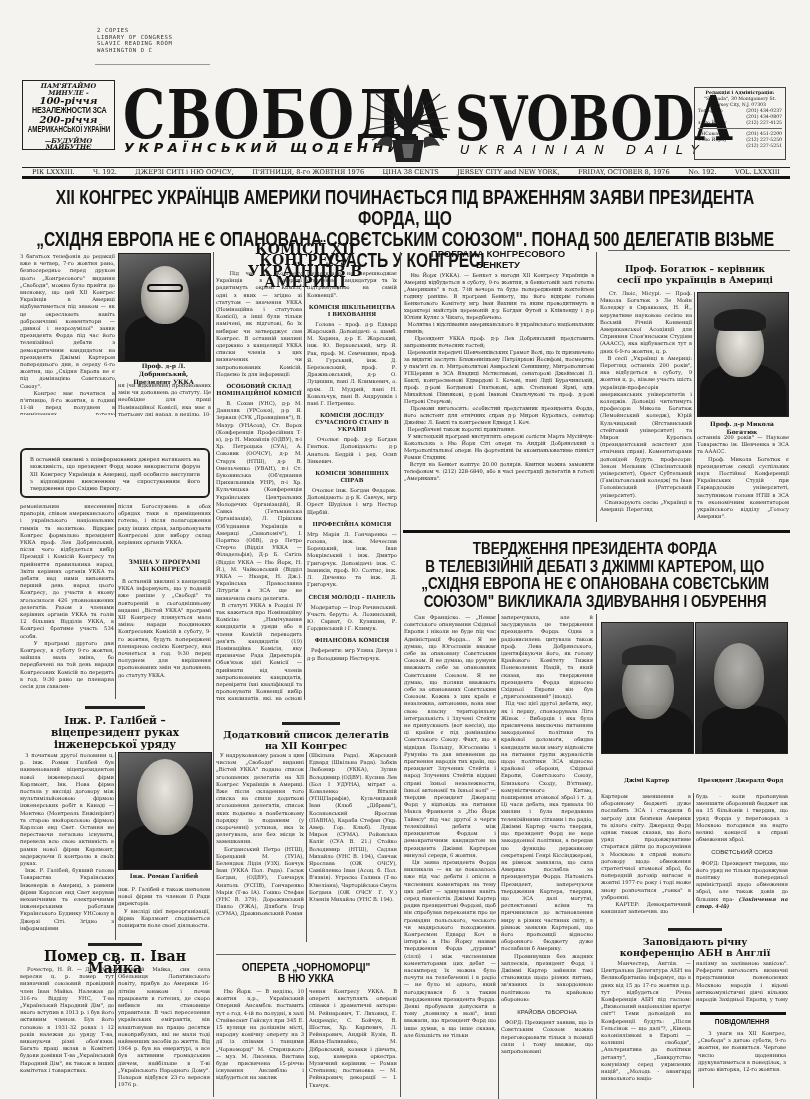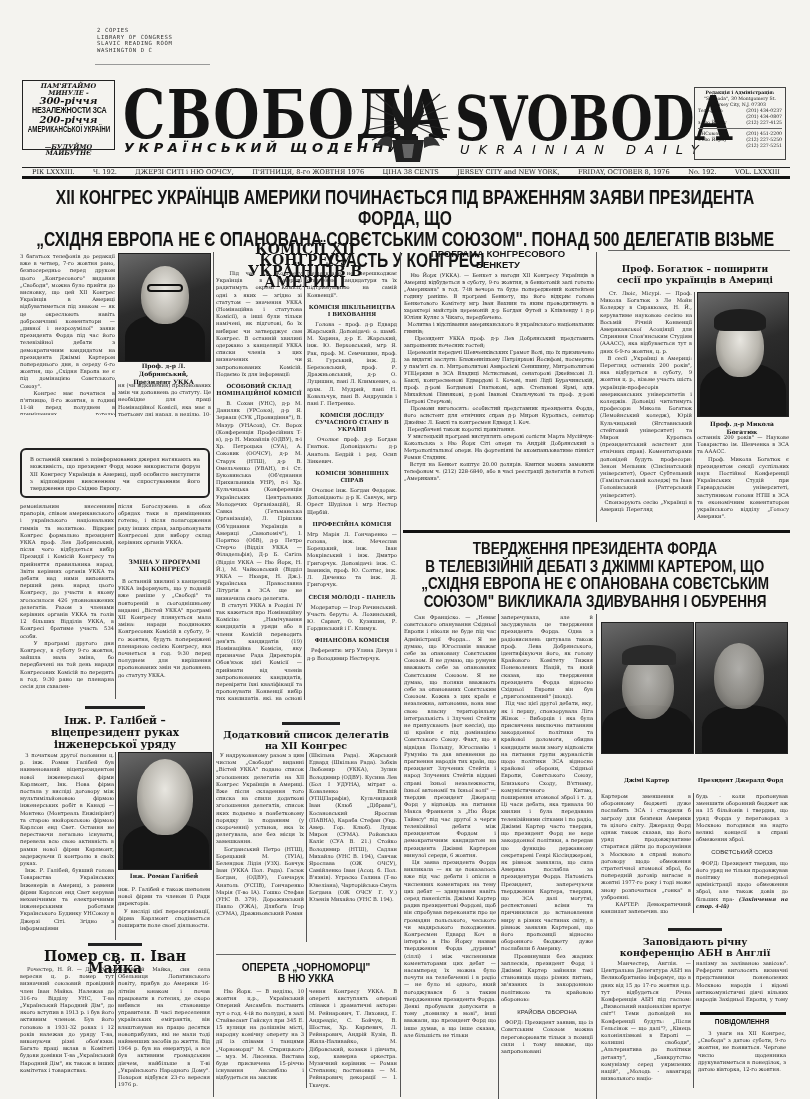--- a/index.html
+++ b/index.html
@@ -5,21 +5,21 @@
   html,body{margin:0;padding:0;background:#f4f3ef;}
   body{width:810px;height:1099px;overflow:hidden;position:relative;font-family:"DejaVu Serif",serif;color:#141414;}
   .abs{position:absolute;}
   .stamp{left:97px;top:27px;font-family:"DejaVu Sans Mono",monospace;font-size:5.6px;line-height:6.6px;letter-spacing:0.6px;color:#333;}
   .stamp-rule{left:95px;top:64px;width:115px;height:1px;background:#999;}
   .anniv{left:22px;top:80px;width:93px;height:70px;border:1.5px solid #222;text-align:center;font-family:"DejaVu Serif",serif;line-height:1;padding-top:2px;box-sizing:border-box;}
   .anniv .l1{font-size:6.5px;font-style:italic;font-weight:bold;}
   .anniv .l2{font-size:10px;font-weight:bold;font-style:italic;}
   .anniv .l3{font-family:"Liberation Sans",sans-serif;font-size:9px;font-weight:bold;transform:scaleX(0.8);letter-spacing:-0.3px;white-space:nowrap;}
   .anniv .l5{font-family:"Liberation Sans",sans-serif;font-size:8.6px;font-weight:bold;transform:scaleX(0.72);white-space:nowrap;margin-left:-14px;width:120px;}
-  .anniv .l6{font-size:6.5px;font-style:italic;font-weight:bold;margin-top:10px;}
+  .anniv .l6{font-size:6.5px;font-style:italic;font-weight:bold;margin-top:4px;}
   .mast-ua{left:123px;top:80px;font-family:"DejaVu Serif",serif;font-weight:bold;font-size:68px;letter-spacing:2px;transform:scaleX(0.78);transform-origin:left top;line-height:1;}
   .mast-ua-sub{left:124px;top:140px;font-family:"DejaVu Sans",sans-serif;font-weight:bold;font-style:italic;font-size:13px;letter-spacing:4.5px;}
   .mast-en{left:455px;top:88px;font-family:"DejaVu Serif",serif;font-weight:bold;font-size:62px;letter-spacing:0px;transform:scaleX(0.78);transform-origin:left top;line-height:1;}
   .mast-en-sub{left:460px;top:142px;font-family:"DejaVu Sans",sans-serif;font-weight:normal;font-style:italic;font-size:13px;letter-spacing:9px;}
   .emblem{left:362px;top:78px;width:92px;height:88px;}
   .contact{left:694px;top:87px;width:92px;height:73px;border:1px solid #444;font-size:4.6px;line-height:6px;padding:2px 3px;box-sizing:border-box;font-family:"DejaVu Serif",serif;}
   .contact .row{display:flex;justify-content:space-between;white-space:nowrap;}
   .contact .sep{border-top:1px solid #666;margin:2px 0;}
   .dateline{left:22px;top:167px;width:768px;height:12px;border-top:1.5px solid #222;border-bottom:3px solid #111;display:flex;justify-content:space-between;align-items:center;font-size:6.6px;font-family:"DejaVu Serif",serif;padding:0 10px;box-sizing:border-box;white-space:nowrap;}
   .hl-wrap{left:-60px;top:187px;width:930px;text-align:center;font-family:"Liberation Sans",sans-serif;font-weight:bold;font-size:19.5px;line-height:21px;}
@@ -42,21 +42,21 @@
 <div class="abs stamp">
   <div>2 COPIES</div>
   <div>LIBRARY OF CONGRESS</div>
   <div>SLAVIC READING ROOM</div>
   <div>WASHINGTON D C</div>
 </div>
 <div class="abs stamp-rule"></div>
 
 <div class="abs anniv">
   <div class="l1">ПАМ'ЯТАЙМО МИНУЛЕ -</div>
-  <div class="l2">300-річчя</div>
+  <div class="l2">100-річчя</div>
   <div class="l3">НЕЗАЛЕЖНОСТИ ЗСА</div>
   <div class="l2">200-річчя</div>
   <div class="l5">АМЕРИКАНСЬКОЇ УКРАЇНИ</div>
   <div class="l6">—БУДУЙМО МАЙБУТНЄ</div>
 </div>
 
 <div class="abs mast-ua">СВОБОДА</div>
 <div class="abs mast-ua-sub">УКРАЇНСЬКИЙ ЩОДЕННИК</div>
 
 <div class="abs emblem">
@@ -274,21 +274,21 @@
   &nbsp;&nbsp;<span>Промови виголосять: особистий представник президента Форда, його асистент для етнічних справ д-р Мирон Куропась, сенатор Джеймс Л. Баклі та конгресмен Едвард І. Коч.</span><br>
   &nbsp;&nbsp;<span>Передбачені також короткі привітання.</span><br>
   &nbsp;&nbsp;<span>У мистецькій програмі виступлять оперові солісти Марта Мусійчук-Кокольська з Ню Йорк Сіті опери та Андрій Добрянський з Метрополітальної опери. На фортепіяні їм акомпаньюватиме піяніст Роман Стадник.</span><br>
   &nbsp;&nbsp;<span>Вступ на Бенкет коштує 20.00 долярів. Квитки можна замовити телефоном ч. (212) 228-6840, або в часі реєстрації делегатів в готелі „Американа".</span>
 </div>
 
 <div class="abs vrule" style="left:596px;top:252px;height:270px;"></div>
 
 <div class="abs thin" style="left:608px;top:250px;width:182px;"></div>
 <div class="abs sub-head-bk" style="left:600px;top:264px;width:190px;font-size:9px;line-height:11px;">
-  <div>Проф. Богатюк – поширити</div>
+  <div>Проф. Богатюк – керівник</div>
   <div>сесії про українців в Америці</div>
 </div>
 <div class="abs col-text" style="left:600px;top:290px;width:92px;height:230px;">
   &nbsp;&nbsp;<span>Ст. Люіс, Місурі. — Проф. Микола Богатюк з Ле Мойн Коледжу в Сиракюзах, Н. Й., керуватиме науковою сесією на Восьмій Річній Конвенції Американської Асоціяції для Сприяння Слов'янським Студіям (АААСС), яка відбувається тут в днях 6-9-го жовтня, ц. р.</span><br>
   &nbsp;&nbsp;<span>В сесії „Українці в Америці: Перегляд останніх 200 років", яка відбудеться в суботу, 9 жовтня ц. р., візьме участь шість українців-професорів американських університетів і коледжів. Доповіді читатимуть професори: Микола Богатюк (Лемойнський коледж), Юрій Кульчицький (Ягставнський стейтовий університет) та Мирон Куропась (президентський асистент для етнічних справ). Коментаторами доповідей будуть професори: Зенон Мельник (Сінсінатський університет), Орест Субтельний (Гамільтонський коледж) та Іван Головінський (Ратгерський університет).</span><br>
   &nbsp;&nbsp;<span>Спонзорують сесію „Українці в Америці: Перегляд</span>
 </div>
 <div class="abs vrule" style="left:694px;top:292px;height:228px;"></div>
 <div class="abs photo" style="left:697px;top:292px;width:90px;height:123px;">
   <div class="suit" style="left:2px;top:70px;width:86px;height:60px;"></div>

